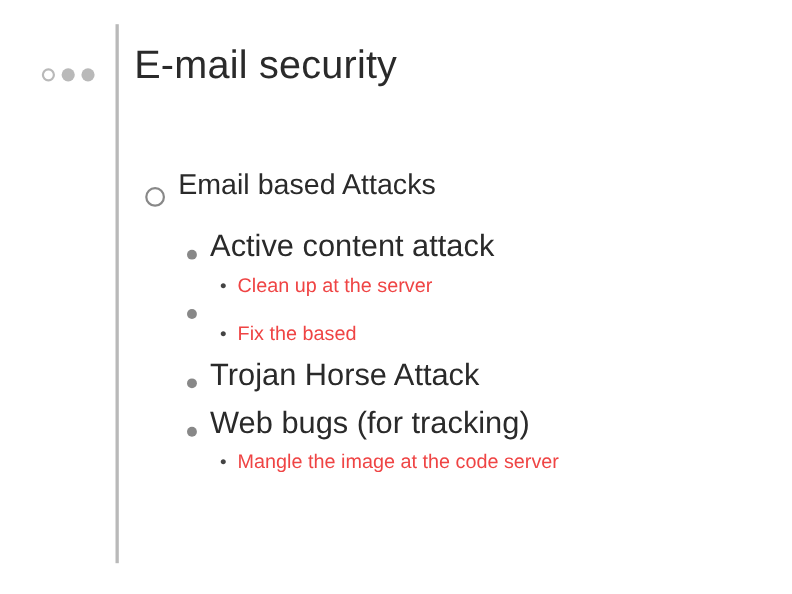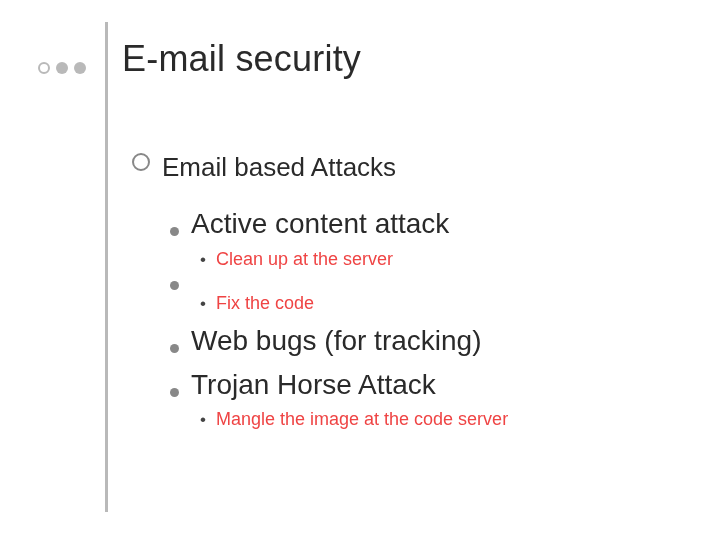--- a/index.html
+++ b/index.html
@@ -59,21 +59,21 @@
     position: absolute;
     top: 150px;
     left: 132px;
     right: 30px;
     font-size: 24px;
     line-height: 1.35;
     color: #333;
   }
   .lvl1 {
     display: flex;
-    align-items: flex-start;
+    align-items: flex-end;
     margin-bottom: 20px;
   }
   .lvl1 .b {
     width: 14px;
     height: 14px;
     border: 2px solid #888;
     border-radius: 50%;
     background: #fff;
     flex: 0 0 auto;
     margin-right: 12px;
@@ -158,31 +158,31 @@
       <div class="lvl3">
         <span class="b">•</span>
         <span class="lvl3-text">Clean up at the server</span>
       </div>
 
       <div class="lvl2">
         <span class="b"></span>
       </div>
       <div class="lvl3">
         <span class="b">•</span>
-        <span class="lvl3-text">Fix the code</span>
+        <span class="lvl3-text">Fix the based</span>
+      </div>
+
+      <div class="lvl2">
+        <span class="b"></span>
+        <span class="lvl2-text">Trojan Horse Attack</span>
       </div>
 
       <div class="lvl2">
         <span class="b"></span>
         <span class="lvl2-text">Web bugs (for tracking)</span>
-      </div>
-
-      <div class="lvl2">
-        <span class="b"></span>
-        <span class="lvl2-text">Trojan Horse Attack</span>
       </div>
       <div class="lvl3">
         <span class="b">•</span>
         <span class="lvl3-text">Mangle the image at the code server</span>
       </div>
 
     </div>
 
   </div>
 

